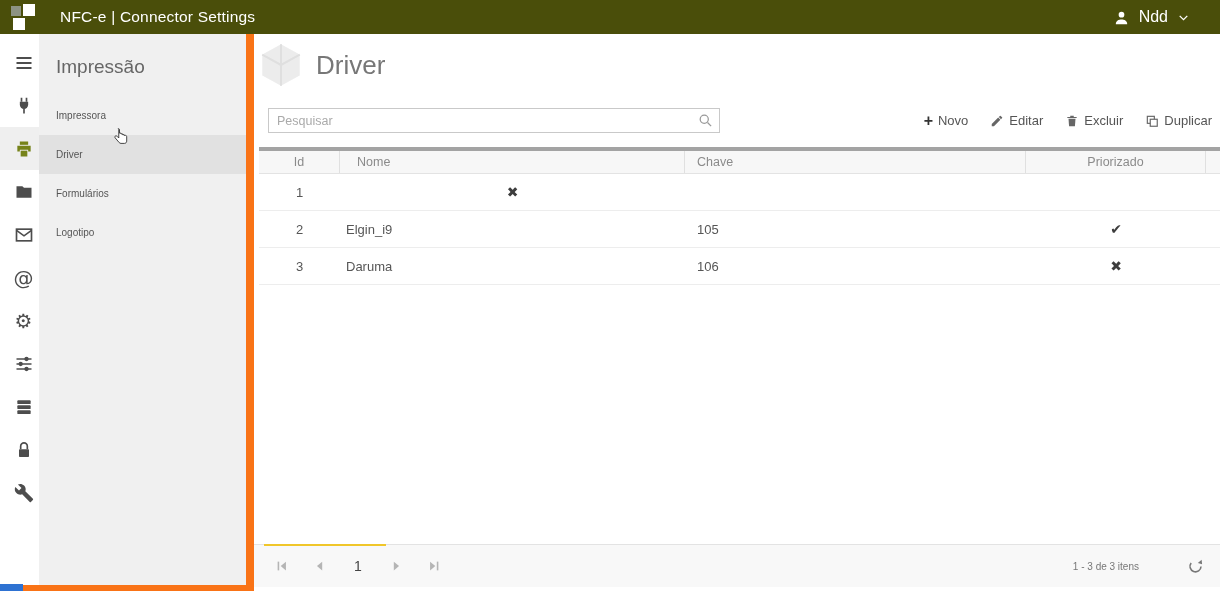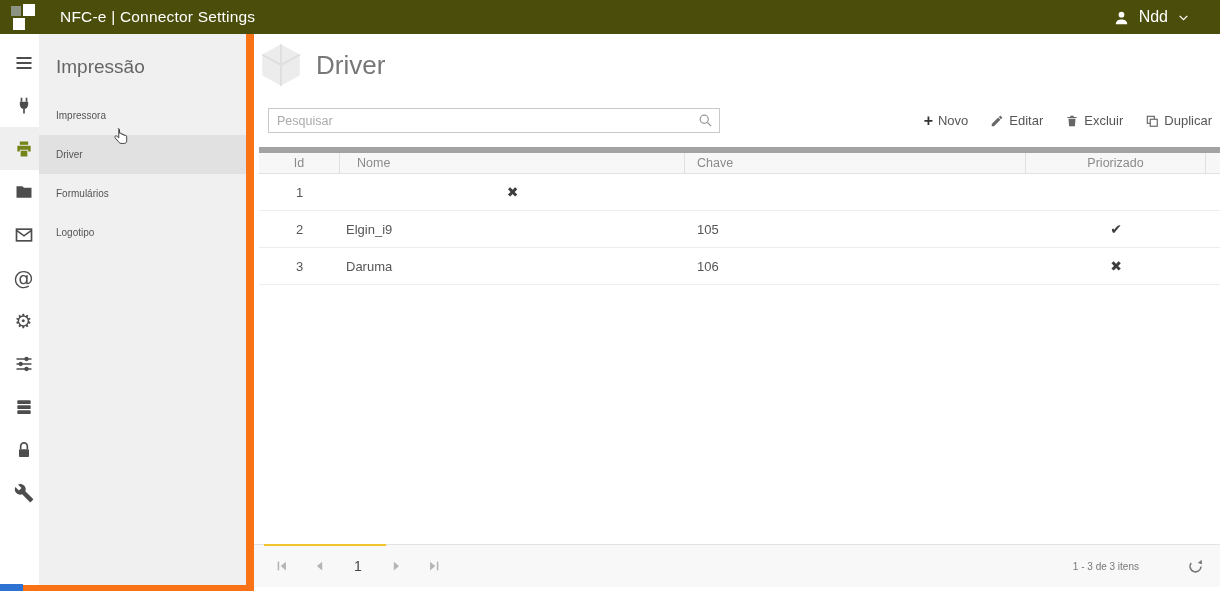--- a/index.html
+++ b/index.html
@@ -42,21 +42,21 @@
   .search-box input { width:100%; height:25px; border:1px solid #c9c9c9; padding:0 28px 0 8px; font-size:12.5px; color:#555; font-family:"Liberation Sans", sans-serif; outline:none; background:#fff; }
   .search-box input::placeholder { color:#aaa; }
   .search-icon { position:absolute; right:7px; top:5px; }
   .toolbar { margin-left:auto; display:flex; align-items:center; gap:22px; }
   .tbtn { display:flex; align-items:center; gap:5px; font-size:13px; color:#555; cursor:pointer; white-space:nowrap; }
   .tbtn svg { display:block; }
   .plus-glyph { font-size:16px; font-weight:700; color:#333; line-height:1; }
 
   
   .grid { margin-left:5px; }
-  .grid-head { display:grid; grid-template-columns:81px 345px 341px 180px 1fr; height:27px; background:#f7f7f7; border-top:6px solid #a3a3a3; border-bottom:1px solid #e3e3e3; align-items:center; color:#8b8b8b; font-size:12.5px; }
+  .grid-head { display:grid; grid-template-columns:81px 345px 341px 180px 1fr; height:27px; background:#f7f7f7; border-top:4px solid #a3a3a3; border-bottom:1px solid #e3e3e3; align-items:center; color:#8b8b8b; font-size:12.5px; }
   .grid-head .th { height:100%; display:flex; align-items:center; border-right:1px solid #e0e0e0; }
   .grid-head .th:last-child { border-right:none; }
   .th-id { justify-content:center; }
   .th-nome { padding-left:17px; }
   .th-chave { padding-left:12px; }
   .th-prior { justify-content:center; }
   .grid-row { display:grid; grid-template-columns:81px 345px 341px 180px 1fr; height:37px; align-items:center; border-bottom:1px solid #ededed; font-size:13px; color:#565656; cursor:pointer; }
   .td-id { text-align:center; }
   .td-nome { padding-left:6px; }
   .td-chave { padding-left:12px; }

